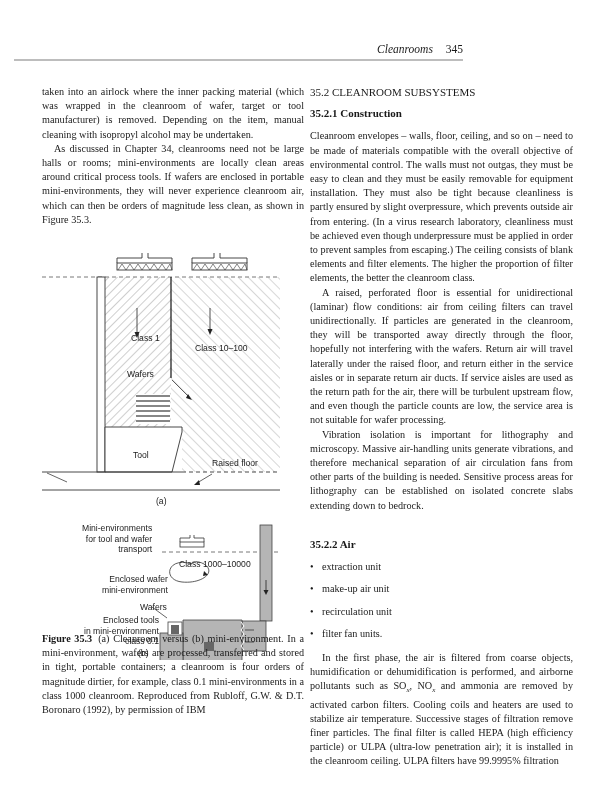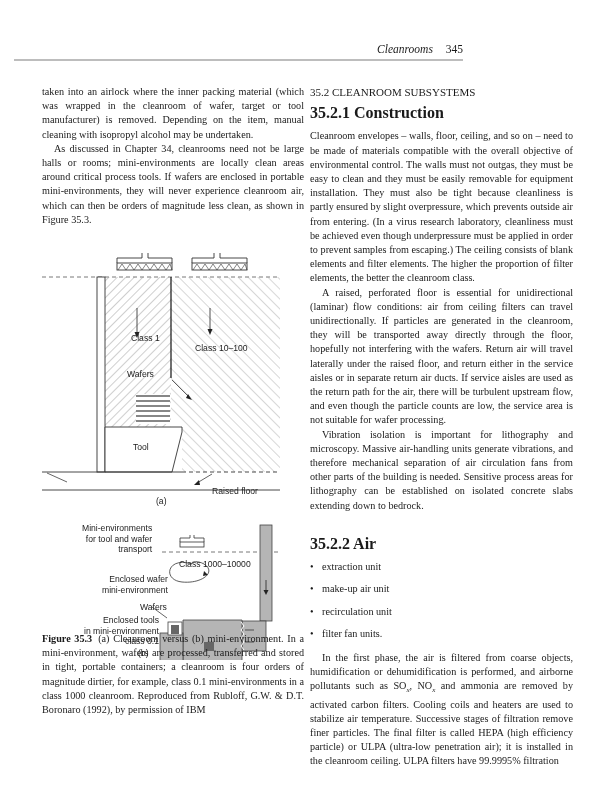--- a/index.html
+++ b/index.html
@@ -9,21 +9,21 @@
   .header-text { position:absolute; right:0; top:43px; font-size:11.5px; white-space:nowrap; }
   .header-text .title { font-style:italic; margin-right:10px; }
   .header-rule { position:absolute; left:0; right:0; top:59px; height:2px; background:#bdbdbd; }
 
   .col { position:absolute; font-size:10.2px; line-height:14.2px; text-align:justify; }
   .col-left { left:42px; top:85px; width:262px; }
   .col-right { left:310px; top:85px; width:263px; }
   .col p { margin:0; }
   .col p.indent { text-indent:12px; }
   .sec-title { margin:0 0 7px 0; font-size:11px; }
-  .subsec-title { margin:0 0 9px 0; font-weight:bold; font-size:16px; }
+  .subsec-title { margin:0 0 9px 0; font-weight:bold; font-size:11px; }
   .gap-big { height:24px; }
   ul.bullets { list-style:none; margin:6px 0 10px 0; padding:0; }
   ul.bullets li { position:relative; padding-left:12px; line-height:14.2px;margin-top:8px; }
   ul.bullets li::before { content:"\2022"; position:absolute; left:0; top:0; }
 
   .figure { position:absolute; left:42px; top:250px; width:265px; height:410px; }
   .figure svg { position:absolute; left:0; top:0; }
   .fig-label { position:absolute; font-family:"Liberation Sans", "DejaVu Sans", sans-serif;
                font-size:8.6px; line-height:10.5px; color:#222; white-space:nowrap;text-align:right; }
   .caption { position:absolute; left:42px; top:632px; width:262px; font-size:10.2px;
@@ -143,22 +143,22 @@
       <line x1="220" y1="418" x2="232" y2="418" stroke="#222" stroke-width="0.8"></line>
       <polygon points="230,416 234,418 230,420" fill="#222"></polygon>
 
       <line x1="110" y1="357" x2="125" y2="368" stroke="#222" stroke-width="0.7"></line>
     </g>
   </svg>
 
   <div class="fig-label" style="left:89px;top:83px;">Class 1</div>
   <div class="fig-label" style="left:153px;top:93px;">Class 10–100</div>
   <div class="fig-label" style="left:85px;top:119px;">Wafers</div>
-  <div class="fig-label" style="left:91px;top:192px;">Tool</div>
-  <div class="fig-label" style="left:170px;top:208px;margin-top:28px;">Raised floor</div>
+  <div class="fig-label" style="left:91px;top:200px;">Tool</div>
+  <div class="fig-label" style="left:170px;top:208px;">Raised floor</div>
   <div class="fig-label" style="left:114px;top:246px;">(a)</div>
 
   <div class="fig-label" style="left:40px;top:273px;">
     <div>Mini-environments</div>
     <div>for tool and wafer</div>
     <div>transport</div>
   </div>
   <div class="fig-label" style="left:137px;top:309px;">Class 1000–10000</div>
   <div class="fig-label" style="left:60px;top:324px;">
     <div>Enclosed wafer</div>

